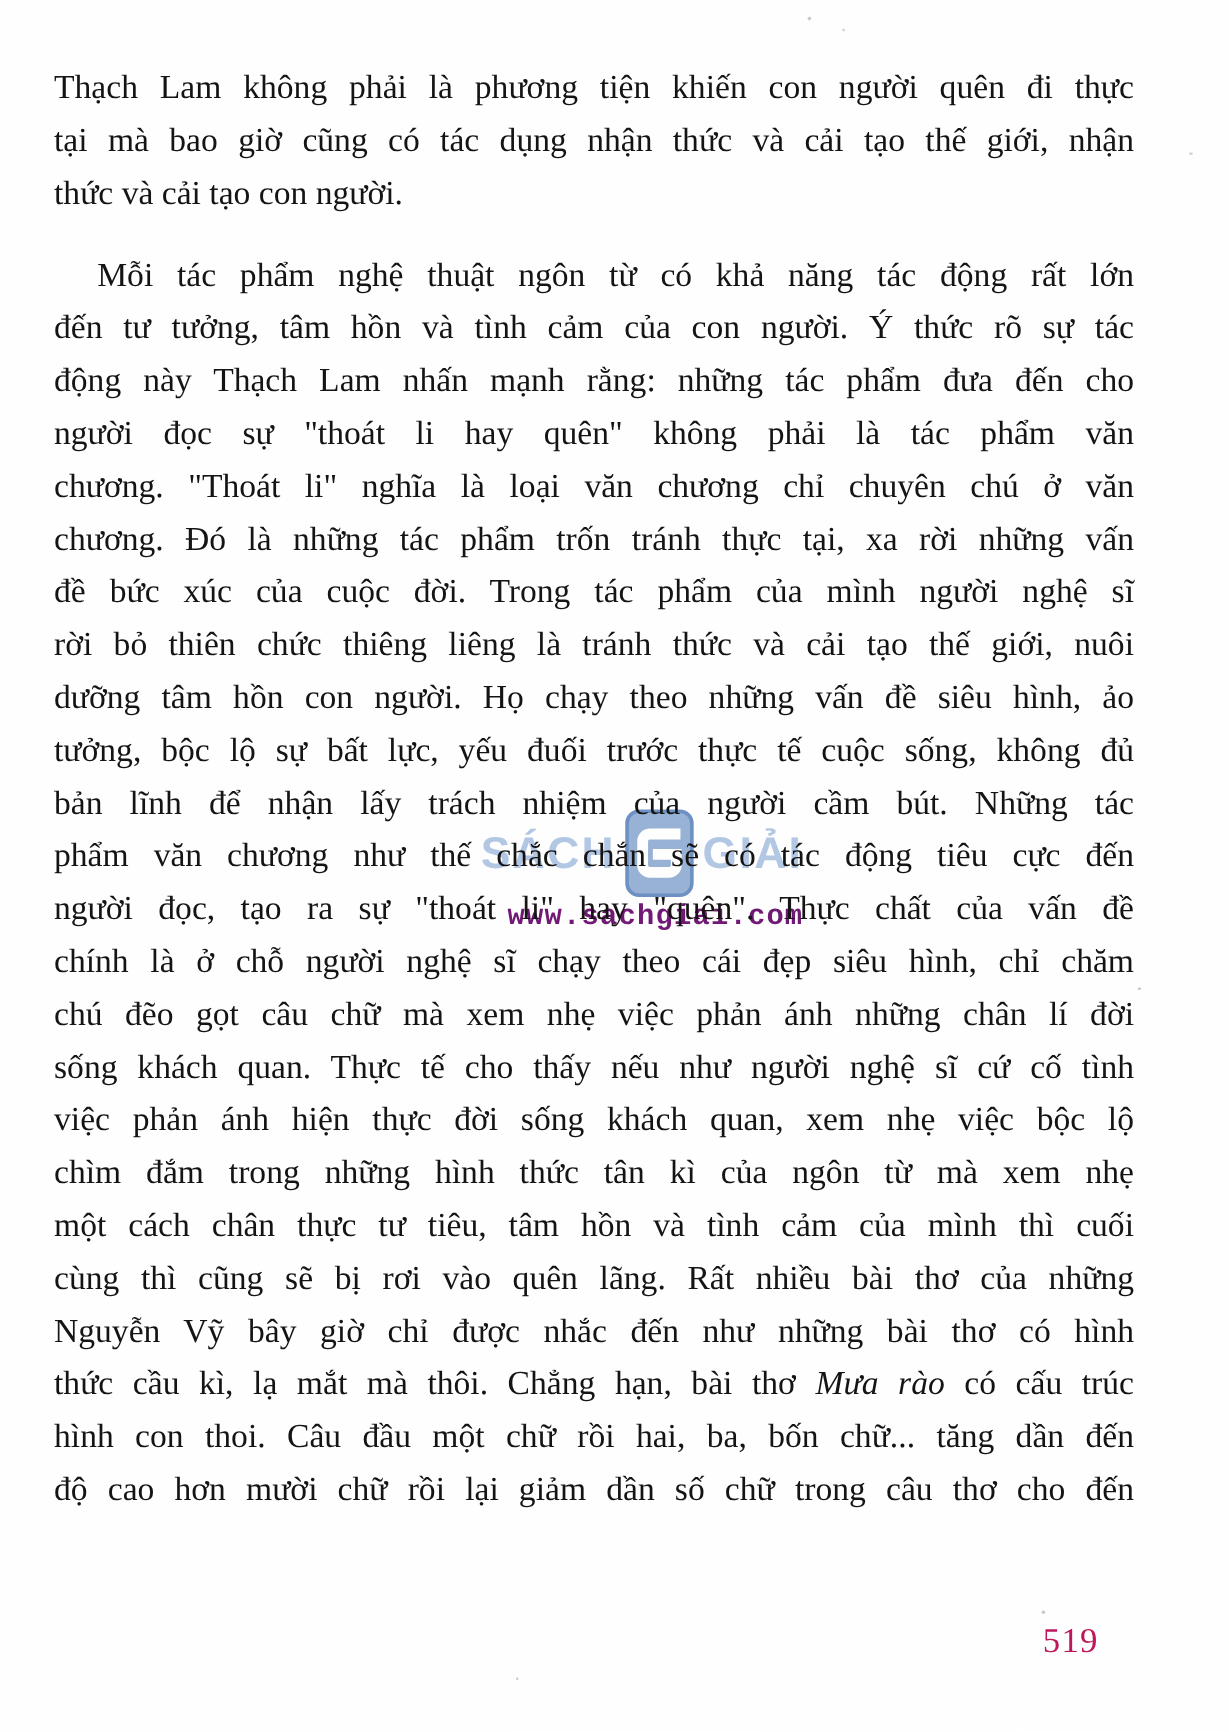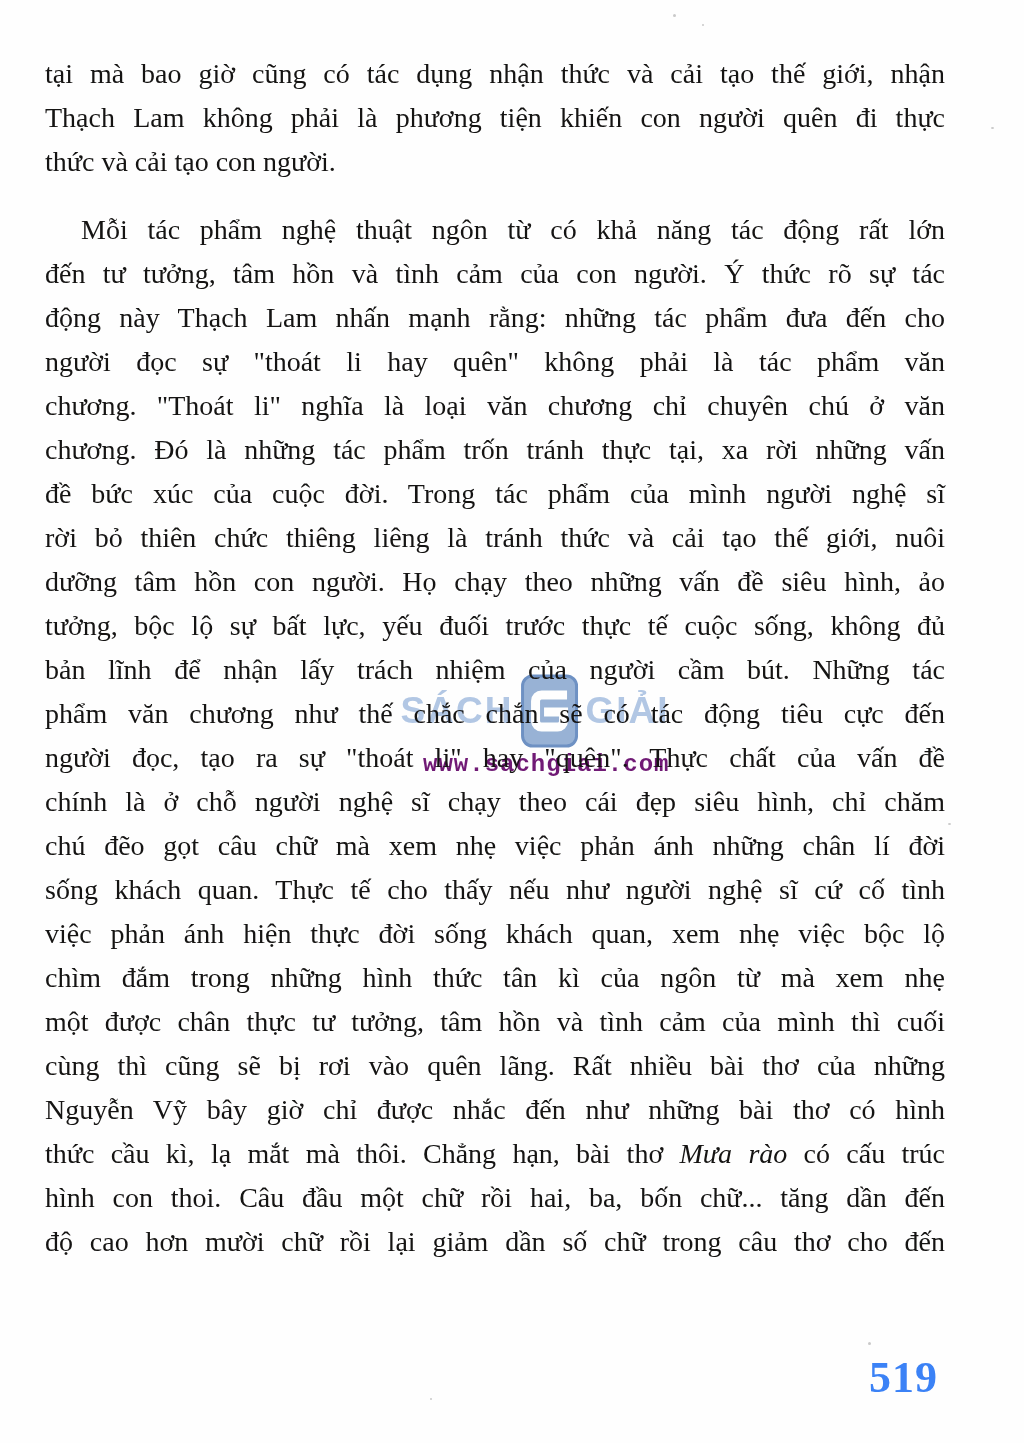--- a/index.html
+++ b/index.html
@@ -64,24 +64,23 @@
   }
   .line.no-justify { text-align-last: left; }
   .line.indent { text-indent: 36px; }
   .line .italic { font-style: italic; }
 
   
   .page-number {
     position: absolute;
     left: 869px; top: 1352px;
     z-index: 2;
-    font-size: 44px;
+    font-size: 29px;
     letter-spacing: 1px;
-    color: #3b82f6;
-    font-weight: bold;
+    color: #be185d;
   }
 
   
   .speckle {
     position: absolute; z-index: 0;
     background: #8a8a8a; opacity: 0.45;
     border-radius: 50%;
   }
 </style>
 </head>
@@ -98,22 +97,22 @@
           <path d="M42 21 H21 a6 6 0 0 0 -6 6 v20 a6 6 0 0 0 6 6 h16 a6 6 0 0 0 6 -6 v-9 h-15" fill="none" stroke="#ffffff" stroke-width="9" stroke-linecap="square"></path>
         </svg>
       </span>
       <span class="wm-word">GIẢI</span>
     </div>
     <div class="wm-url">www.sachgiai.com</div>
   </div>
 
   <div class="text-block">
       <div class="paragraph">
+        <div class="line"><span>Thạch Lam không phải là phương tiện khiến con người quên đi thực</span></div>
         <div class="line"><span>tại mà bao giờ cũng có tác dụng nhận thức và cải tạo thế giới, nhận</span></div>
-        <div class="line"><span>Thạch Lam không phải là phương tiện khiến con người quên đi thực</span></div>
         <div class="line no-justify"><span>thức và cải tạo con người.</span></div>
       </div>
       <div class="paragraph">
         <div class="line indent"><span>Mỗi tác phẩm nghệ thuật ngôn từ có khả năng tác động rất lớn</span></div>
         <div class="line"><span>đến tư tưởng, tâm hồn và tình cảm của con người. Ý thức rõ sự tác</span></div>
         <div class="line"><span>động này Thạch Lam nhấn mạnh rằng: những tác phẩm đưa đến cho</span></div>
         <div class="line"><span>người đọc sự "thoát li hay quên" không phải là tác phẩm văn</span></div>
         <div class="line"><span>chương. "Thoát li" nghĩa là loại văn chương chỉ chuyên chú ở văn</span></div>
         <div class="line"><span>chương. Đó là những tác phẩm trốn tránh thực tại, xa rời những vấn</span></div>
         <div class="line"><span>đề bức xúc của cuộc đời. Trong tác phẩm của mình người nghệ sĩ</span></div>
@@ -121,21 +120,21 @@
         <div class="line"><span>dưỡng tâm hồn con người. Họ chạy theo những vấn đề siêu hình, ảo</span></div>
         <div class="line"><span>tưởng, bộc lộ sự bất lực, yếu đuối trước thực tế cuộc sống, không đủ</span></div>
         <div class="line"><span>bản lĩnh để nhận lấy trách nhiệm của người cầm bút. Những tác</span></div>
         <div class="line"><span>phẩm văn chương như thế chắc chắn sẽ có tác động tiêu cực đến</span></div>
         <div class="line"><span>người đọc, tạo ra sự "thoát li" hay "quên". Thực chất của vấn đề</span></div>
         <div class="line"><span>chính là ở chỗ người nghệ sĩ chạy theo cái đẹp siêu hình, chỉ chăm</span></div>
         <div class="line"><span>chú đẽo gọt câu chữ mà xem nhẹ việc phản ánh những chân lí đời</span></div>
         <div class="line"><span>sống khách quan. Thực tế cho thấy nếu như người nghệ sĩ cứ cố tình</span></div>
         <div class="line"><span>việc phản ánh hiện thực đời sống khách quan, xem nhẹ việc bộc lộ</span></div>
         <div class="line"><span>chìm đắm trong những hình thức tân kì của ngôn từ mà xem nhẹ</span></div>
-        <div class="line"><span>một được chân thực tư tưởng, tâm hồn và tình cảm của mình thì cuối</span></div>
+        <div class="line"><span>một cách chân thực tư tiêu, tâm hồn và tình cảm của mình thì cuối</span></div>
         <div class="line"><span>cùng thì cũng sẽ bị rơi vào quên lãng. Rất nhiều bài thơ của những</span></div>
         <div class="line"><span>Nguyễn Vỹ bây giờ chỉ được nhắc đến như những bài thơ có hình</span></div>
         <div class="line"><span>thức cầu kì, lạ mắt mà thôi. Chẳng hạn, bài thơ </span><span class="italic">Mưa rào</span><span> có cấu trúc</span></div>
         <div class="line"><span>hình con thoi. Câu đầu một chữ rồi hai, ba, bốn chữ... tăng dần đến</span></div>
         <div class="line"><span>độ cao hơn mười chữ rồi lại giảm dần số chữ trong câu thơ cho đến</span></div>
       </div>
     </div>
 
   <div class="page-number">519</div>
 

